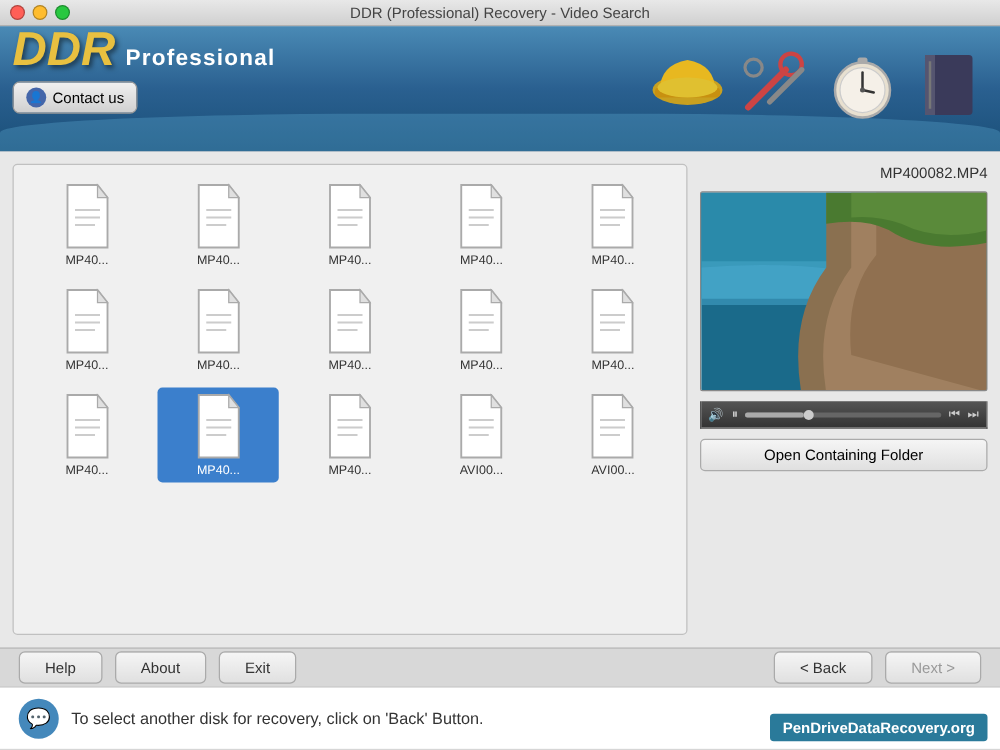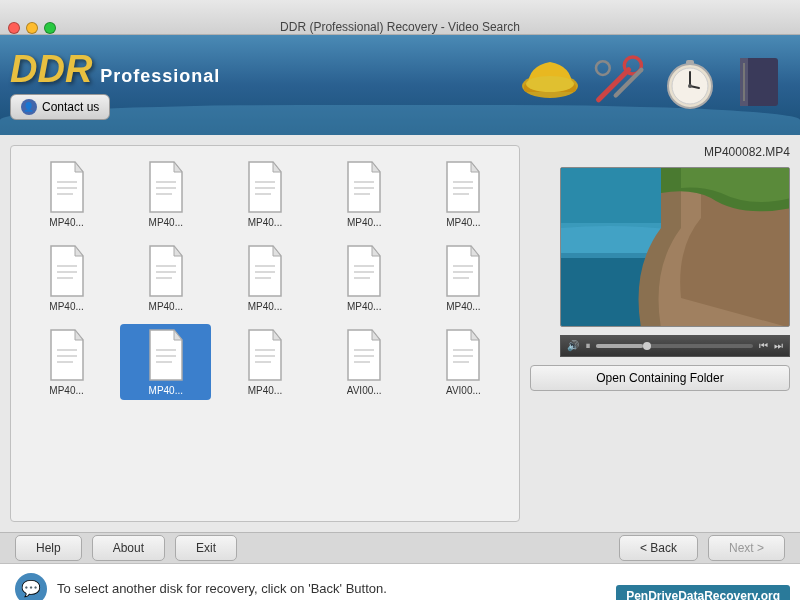--- a/index.html
+++ b/index.html
@@ -7,25 +7,25 @@
       width: 800px;
       height: 600px;
       font-family: -apple-system, "Helvetica Neue", Arial, sans-serif;
       font-size: 12px;
       background: #d6d6d6;
       overflow: hidden;
     }
 
     
     .title-bar {
-      height: 35px;
+      height: 21px;
       background: linear-gradient(to bottom, #e8e8e8, #d0d0d0);
       border-bottom: 1px solid #b0b0b0;
       display: flex;
-      align-items: flex-end;
+      align-items: center;
       justify-content: center;
       position: relative;
     }
     .title-bar-buttons {
       position: absolute;
       left: 8px;
       display: flex;
       gap: 6px;
     }
     .tb-btn {
@@ -42,21 +42,21 @@
       font-weight: 500;
     }
 
     
     .header {
       height: 100px;
       background: linear-gradient(to bottom, #4a8ab5, #2a6090, #1a4f78);
       position: relative;
       overflow: hidden;
       display: flex;
-      align-items: center;
+      align-items: flex-start;
       padding: 0 10px;
     }
     .header-wave {
       position: absolute;
       bottom: 0; left: 0; right: 0;
       height: 30px;
       background: rgba(100, 180, 220, 0.3);
       border-radius: 50% 50% 0 0 / 20px;
     }
     .logo-area {
@@ -258,21 +258,21 @@
       left: 30%;
     }
 
     .open-folder-btn {
       background: linear-gradient(to bottom, #f5f5f5, #e0e0e0);
       border: 1px solid #aaa;
       border-radius: 4px;
       padding: 5px 12px;
       font-size: 12px;
       cursor: pointer;
-      width: 260px;
+      width: 230px;
       text-align: center;
     }
 
     
     .bottom-bar {
       height: 31px;
       background: #d8d8d8;
       border-top: 1px solid #b8b8b8;
       display: flex;
       align-items: center;

